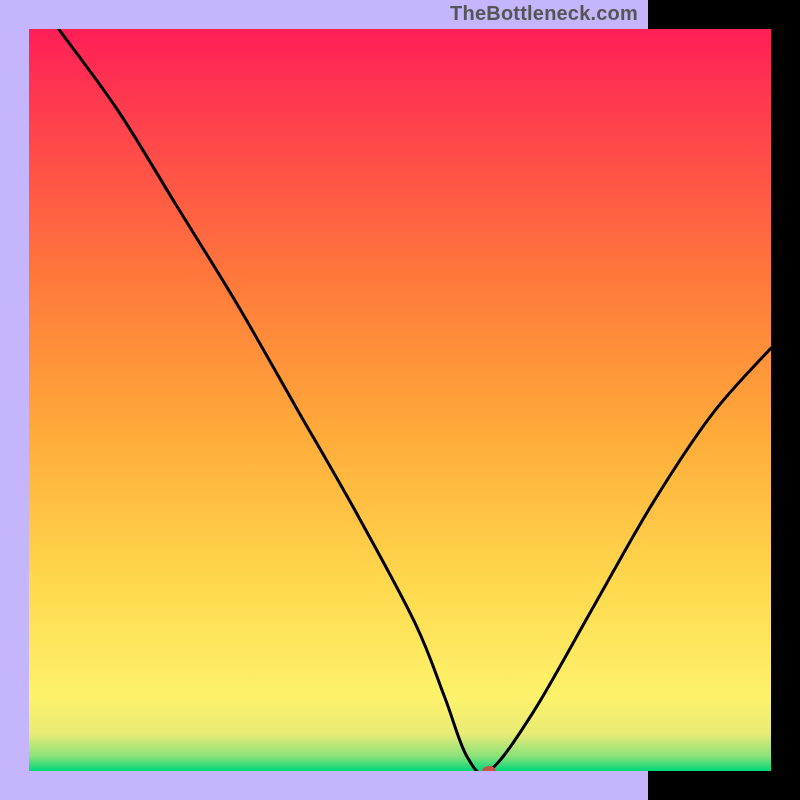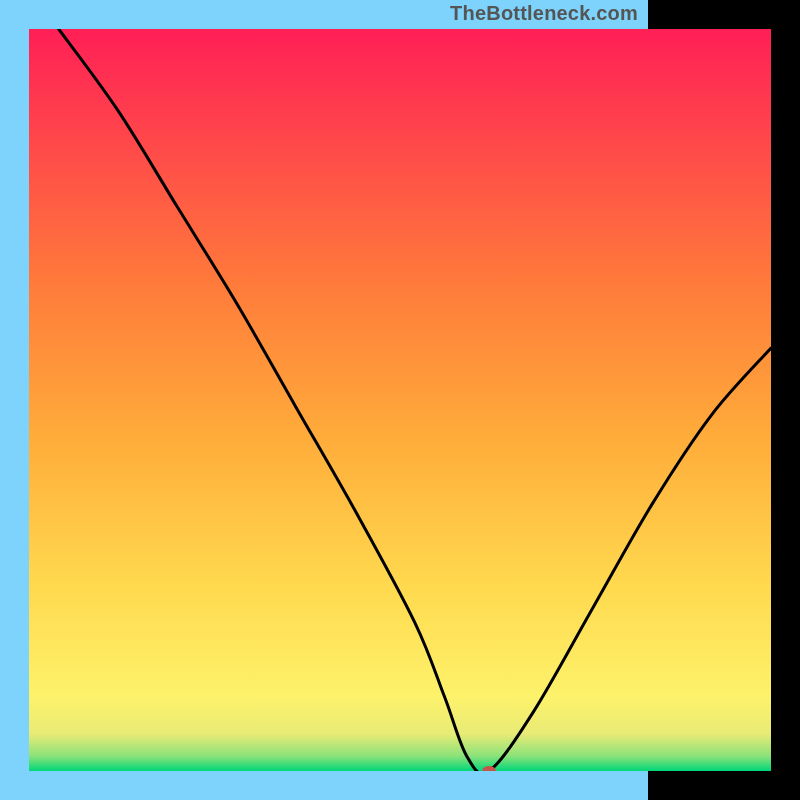--- a/index.html
+++ b/index.html
@@ -7,21 +7,21 @@
     padding: 0;
     width: 800px;
     height: 800px;
     background: #000;
     font-family: Arial, Helvetica, sans-serif;
   }
   .frame {
     position: relative;
     width: 648px;
     height: 800px;
-    background: #7dd3fc;
+    background: #c4b5fd;
   }
   .watermark {
     position: absolute;
     top: 2px;
     right: 10px;
     color: #555;
     font-size: 20px;
     font-weight: 600;
     letter-spacing: 0.2px;
     z-index: 5;

